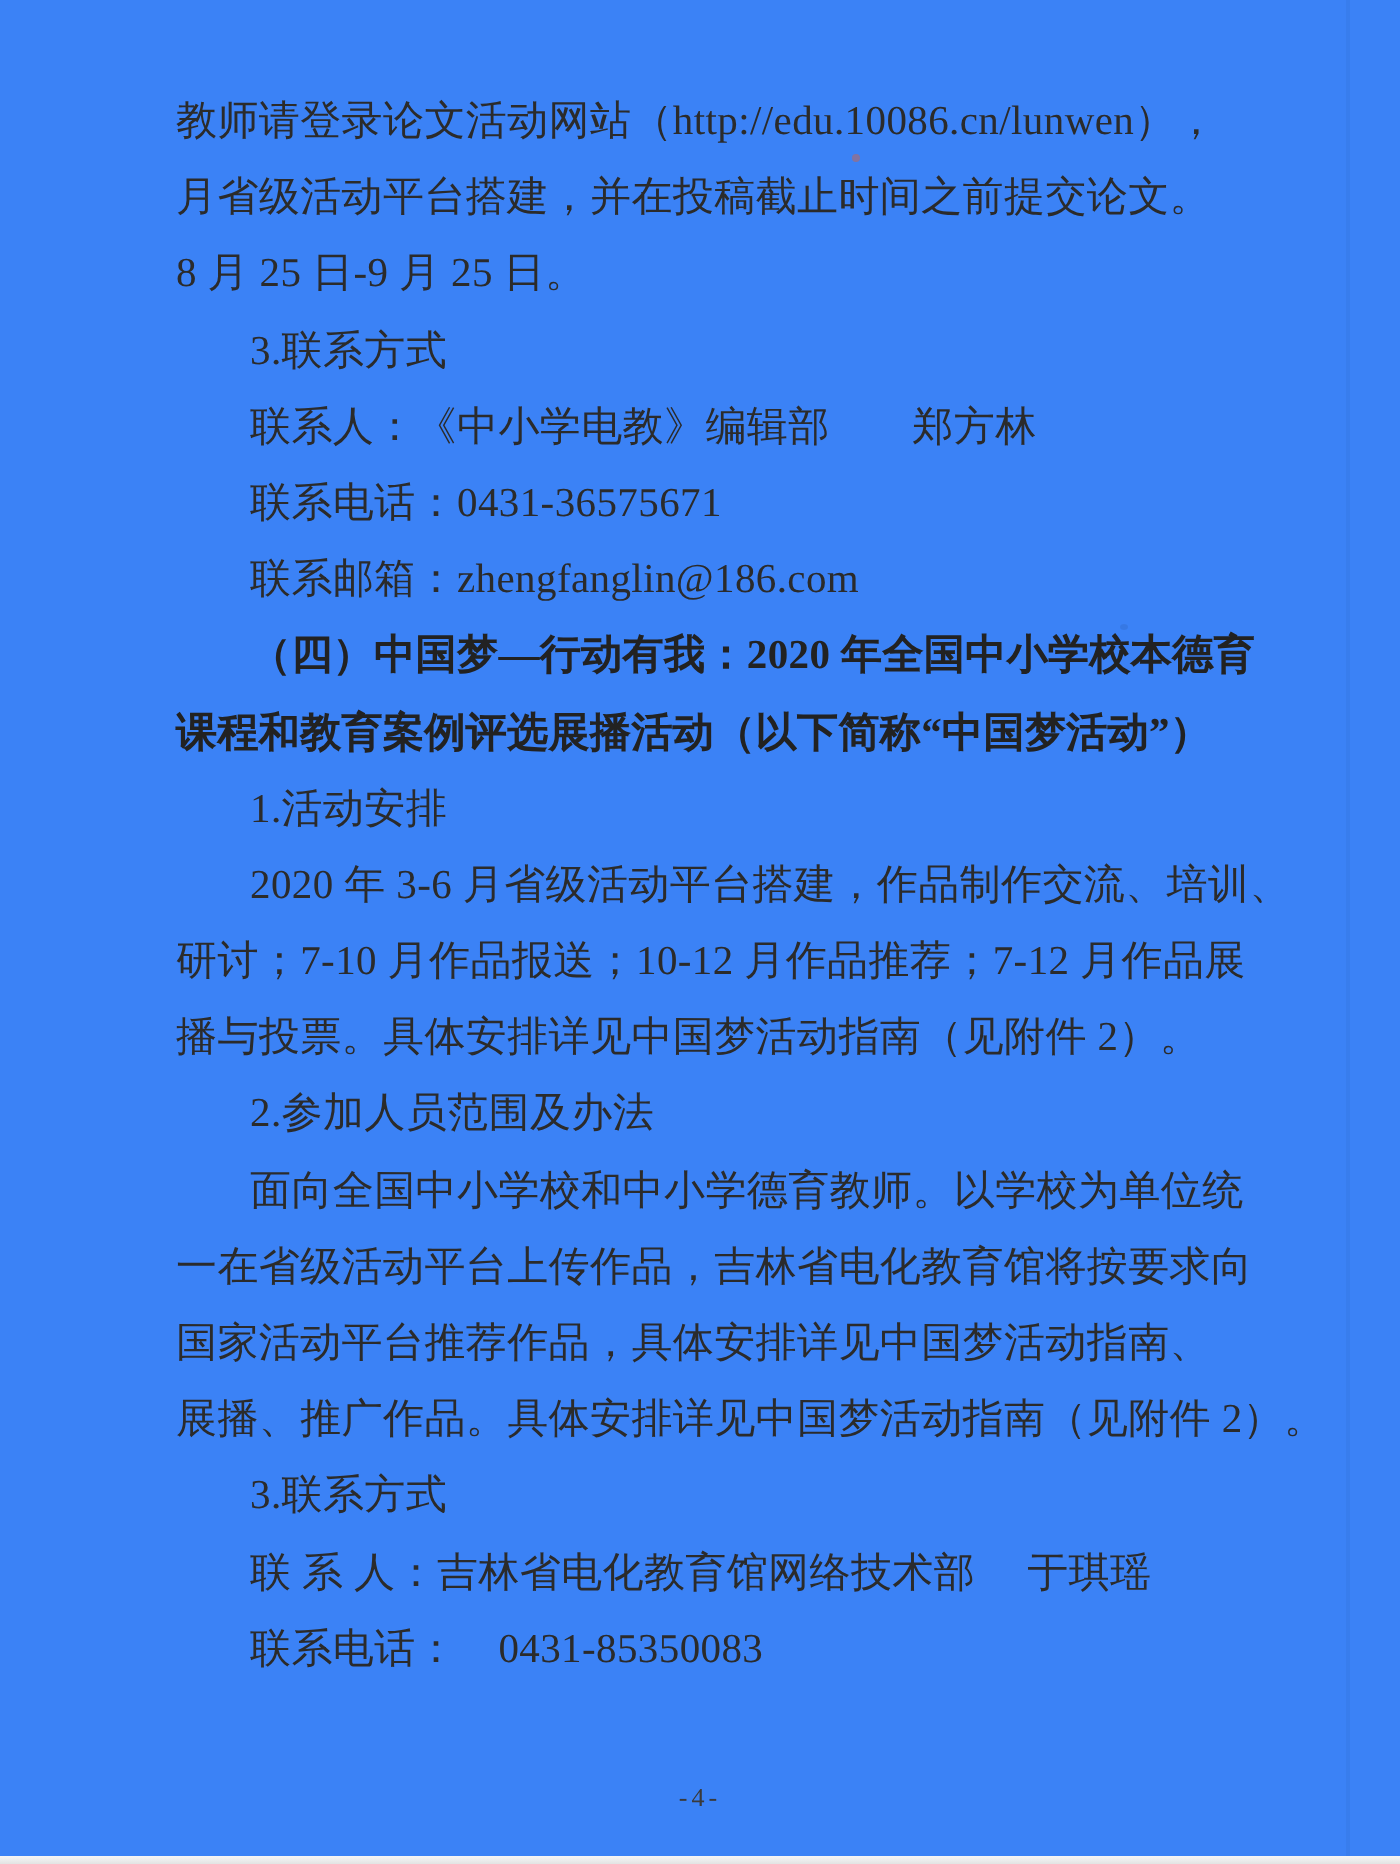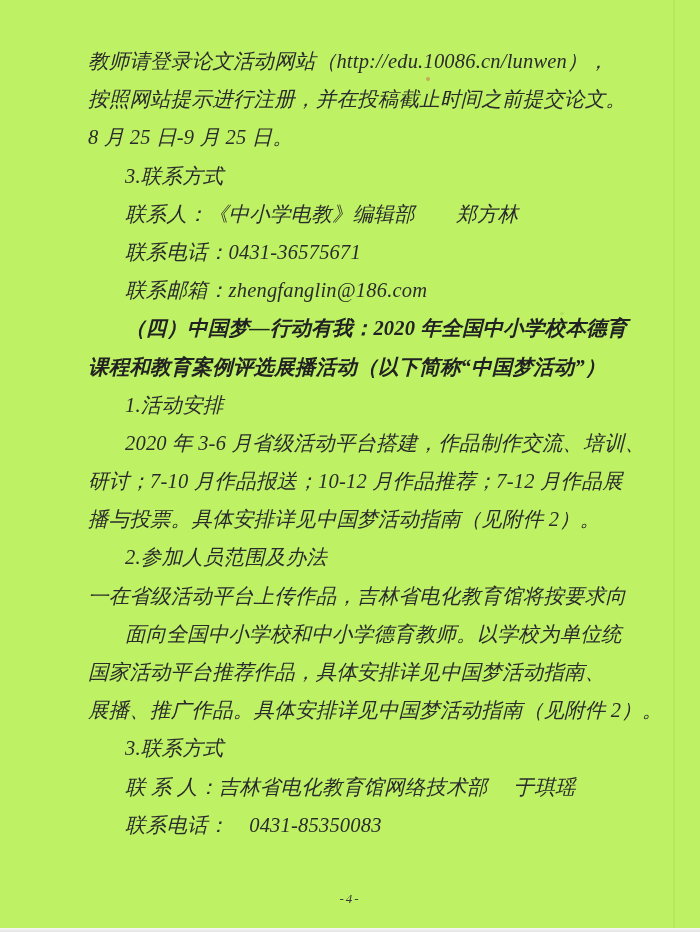--- a/index.html
+++ b/index.html
@@ -6,25 +6,24 @@
     margin: 0;
     padding: 0;
     width: 700px;
     height: 932px;
     background: #ffffff;
   }
   .page {
     position: relative;
     width: 700px;
     height: 932px;
-    background: #bef264;
+    background: #3b82f6;
     overflow: hidden;
     font-family: "Liberation Serif", "DejaVu Serif", serif;
     color: #2b2b2b;
-    font-style: italic;
   }
   .doc-body {
     position: absolute;
     top: 42px;
     left: 88px;
     width: 534px;
   }
   .line {
     font-size: 20.5px;
     line-height: 38.2px;
@@ -84,35 +83,35 @@
     height: 4px;
     background: linear-gradient(#f6f6f6, #e3e3e3);
   }
 </style>
 </head>
 <body>
 
 <div class="page">
   <div class="doc-body">
       <div class="line">教师请登录论文活动网站（http://edu.10086.cn/lunwen），</div>
-      <div class="line">按照网站提示进行注册，并在投稿截止时间之前提交论文。</div>
+      <div class="line">月省级活动平台搭建，并在投稿截止时间之前提交论文。</div>
       <div class="line">8 月 25 日-9 月 25 日。</div>
       <div class="line indent">3.联系方式</div>
       <div class="line indent">联系人：《中小学电教》编辑部　　郑方林</div>
       <div class="line indent">联系电话：0431-36575671</div>
       <div class="line indent">联系邮箱：zhengfanglin@186.com</div>
       <div class="line indent bold">（四）中国梦—行动有我：2020 年全国中小学校本德育</div>
       <div class="line bold">课程和教育案例评选展播活动（以下简称“中国梦活动”）</div>
       <div class="line indent">1.活动安排</div>
       <div class="line indent">2020 年 3-6 月省级活动平台搭建，作品制作交流、培训、</div>
       <div class="line">研讨；7-10 月作品报送；10-12 月作品推荐；7-12 月作品展</div>
       <div class="line">播与投票。具体安排详见中国梦活动指南（见附件 2）。</div>
       <div class="line indent">2.参加人员范围及办法</div>
+      <div class="line indent">面向全国中小学校和中小学德育教师。以学校为单位统</div>
       <div class="line">一在省级活动平台上传作品，吉林省电化教育馆将按要求向</div>
-      <div class="line indent">面向全国中小学校和中小学德育教师。以学校为单位统</div>
       <div class="line">国家活动平台推荐作品，具体安排详见中国梦活动指南、</div>
       <div class="line">展播、推广作品。具体安排详见中国梦活动指南（见附件 2）。</div>
       <div class="line indent">3.联系方式</div>
       <div class="line indent">联 系 人：吉林省电化教育馆网络技术部　 于琪瑶</div>
       <div class="line indent">联系电话：　0431-85350083</div>
     </div>
   <div class="footer">-4-</div>
   <div class="speck-red"></div>
   <div class="speck-gray"></div>
   <div class="edge-right"></div>

